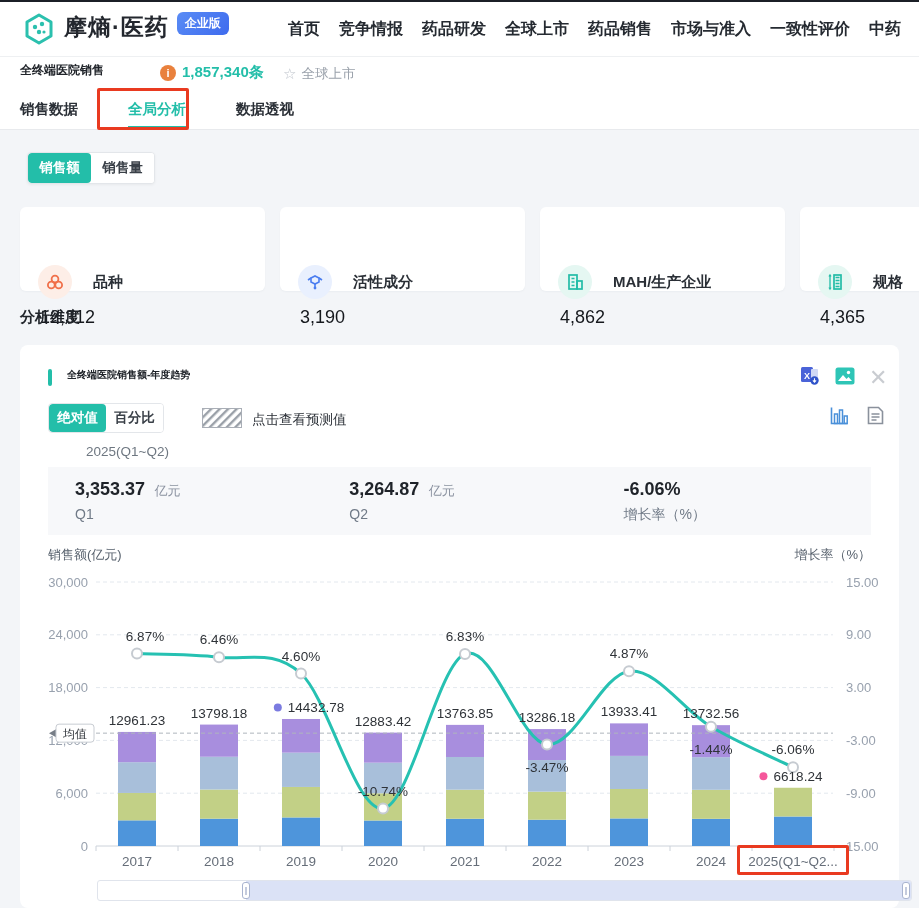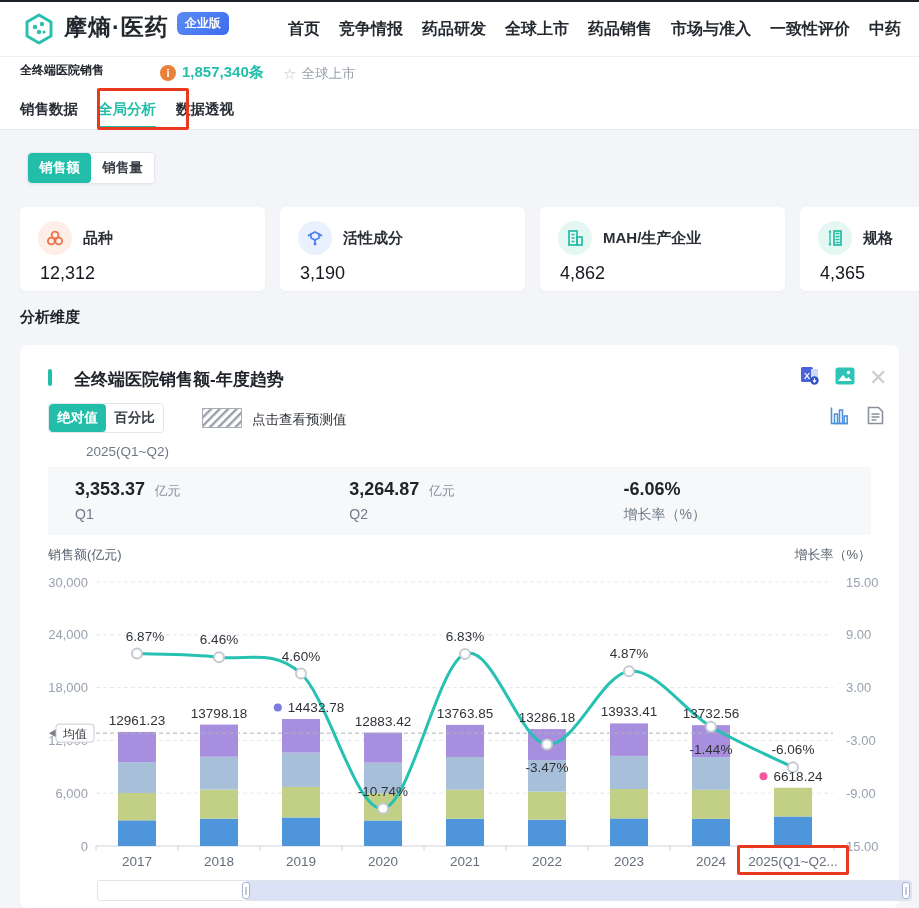--- a/index.html
+++ b/index.html
@@ -20,43 +20,43 @@
 
   
   .subheader { position:absolute; left:0; top:57px; width:919px; height:33px; background:#fff; }
   .db-title { position:absolute; left:20px; top:5px; font-size:12px; font-weight:bold; color:#20242a; }
   .info-icon { position:absolute; left:160px; top:8px; width:16px; height:16px; border-radius:50%; background:#e9813d; color:#fff; font-size:11px; font-weight:bold; text-align:center; line-height:16px; font-style:normal; }
   .db-count { position:absolute; left:182px; top:6px; font-size:15px; font-weight:bold; color:#23bea9; }
   .fav { position:absolute; left:283px; top:8px; font-size:13.5px; color:#9aa1ab; display:flex; gap:5px; align-items:center; }
   .star-icon { color:#bfc4cc; font-size:15px; }
 
   
-  .tabbar { position:absolute; left:0; top:90px; width:919px; height:40px; background:#fff; border-bottom:1px solid #e8eaed; display:flex; gap:20px; padding-left:20px; }
+  .tabbar { position:absolute; left:0; top:90px; width:919px; height:40px; background:#fff; border-bottom:1px solid #e8eaed; display:flex; gap:50px; padding-left:20px; }
   .tab { font-size:14.5px; font-weight:600; color:#2a2f36; line-height:38px; cursor:pointer; }
   .tab.active { color:#23bea9; box-shadow: inset 0 -3px 0 #23bea9; }
 
   
   .metric-toggle { position:absolute; left:27px; top:152px; display:flex; background:#fff; border:1px solid #e3e6ea; border-radius:4px; overflow:hidden; box-shadow:0 1px 3px rgba(0,0,0,.05); }
   .metric-toggle .seg { width:63px; height:30px; font-size:13.5px; font-weight:bold; color:#3a4048; line-height:30px; text-align:center; cursor:pointer; background:#fff; }
   .metric-toggle .seg.active { background:#23bea9; color:#fff; border-radius:4px; }
 
   
   .cards { position:absolute; left:20px; top:207px; display:flex; gap:15px; }
   .card { width:245px; height:84px; background:#fff; border-radius:6px; padding:14px 18px 10px 18px; box-shadow:0 1px 2px rgba(20,40,80,.04); }
-  .card-top { display:flex; align-items:center; gap:11px; }
+  .card-top { display:flex; align-items:center; gap:21px;margin-top:44px; }
   .icon-circle { width:34px; height:34px; border-radius:50%; display:flex; align-items:center; justify-content:center; }
   .card-label { font-size:15px; font-weight:600; color:#2a2f36; }
   .card-value { font-size:18px; font-weight:normal; color:#15181d; margin-top:8px; margin-left:2px; }
 
   .section-title { position:absolute; left:20px; top:308px; font-size:15px; font-weight:bold; color:#20242a; }
 
   
   .panel { position:absolute; left:20px; top:345px; width:879px; height:563px; background:#fff; border-radius:8px; }
   .panel-titlebar { position:absolute; left:48px; top:369px; width:4px; height:17px; background:#23bea9; border-radius:2px; }
-  .panel-title { position:absolute; left:74px; top:368px; font-size:17px; font-weight:bold; color:#20242a; }
+  .panel-title { position:absolute; left:67px; top:368px; font-size:10px; font-weight:bold; color:#20242a; }
   .panel-icons { position:absolute; left:800px; top:366px; display:flex; gap:14px; align-items:center; }
   .close-icon { color:#c9ccd1; font-size:22px; line-height:20px; cursor:pointer; }
 
   .value-toggle { position:absolute; left:48px; top:403px; display:flex; border:1px solid #e3e6ea; border-radius:4px; overflow:hidden;justify-content:space-between; }
   .value-toggle .seg { width:57px; height:28px; font-size:13.5px; font-weight:bold; color:#3a4048; line-height:28px; text-align:center; cursor:pointer; background:#fff; }
   .value-toggle .seg.active { background:#23bea9; color:#fff; border-radius:4px; }
   .hatch-box { position:absolute; left:202px; top:408px; }
   .forecast-hint { position:absolute; left:252px; top:411px; font-size:13.5px; color:#2a2f36; }
   .chart-tools { position:absolute; left:830px; top:406px; display:flex; gap:18px; }
 

